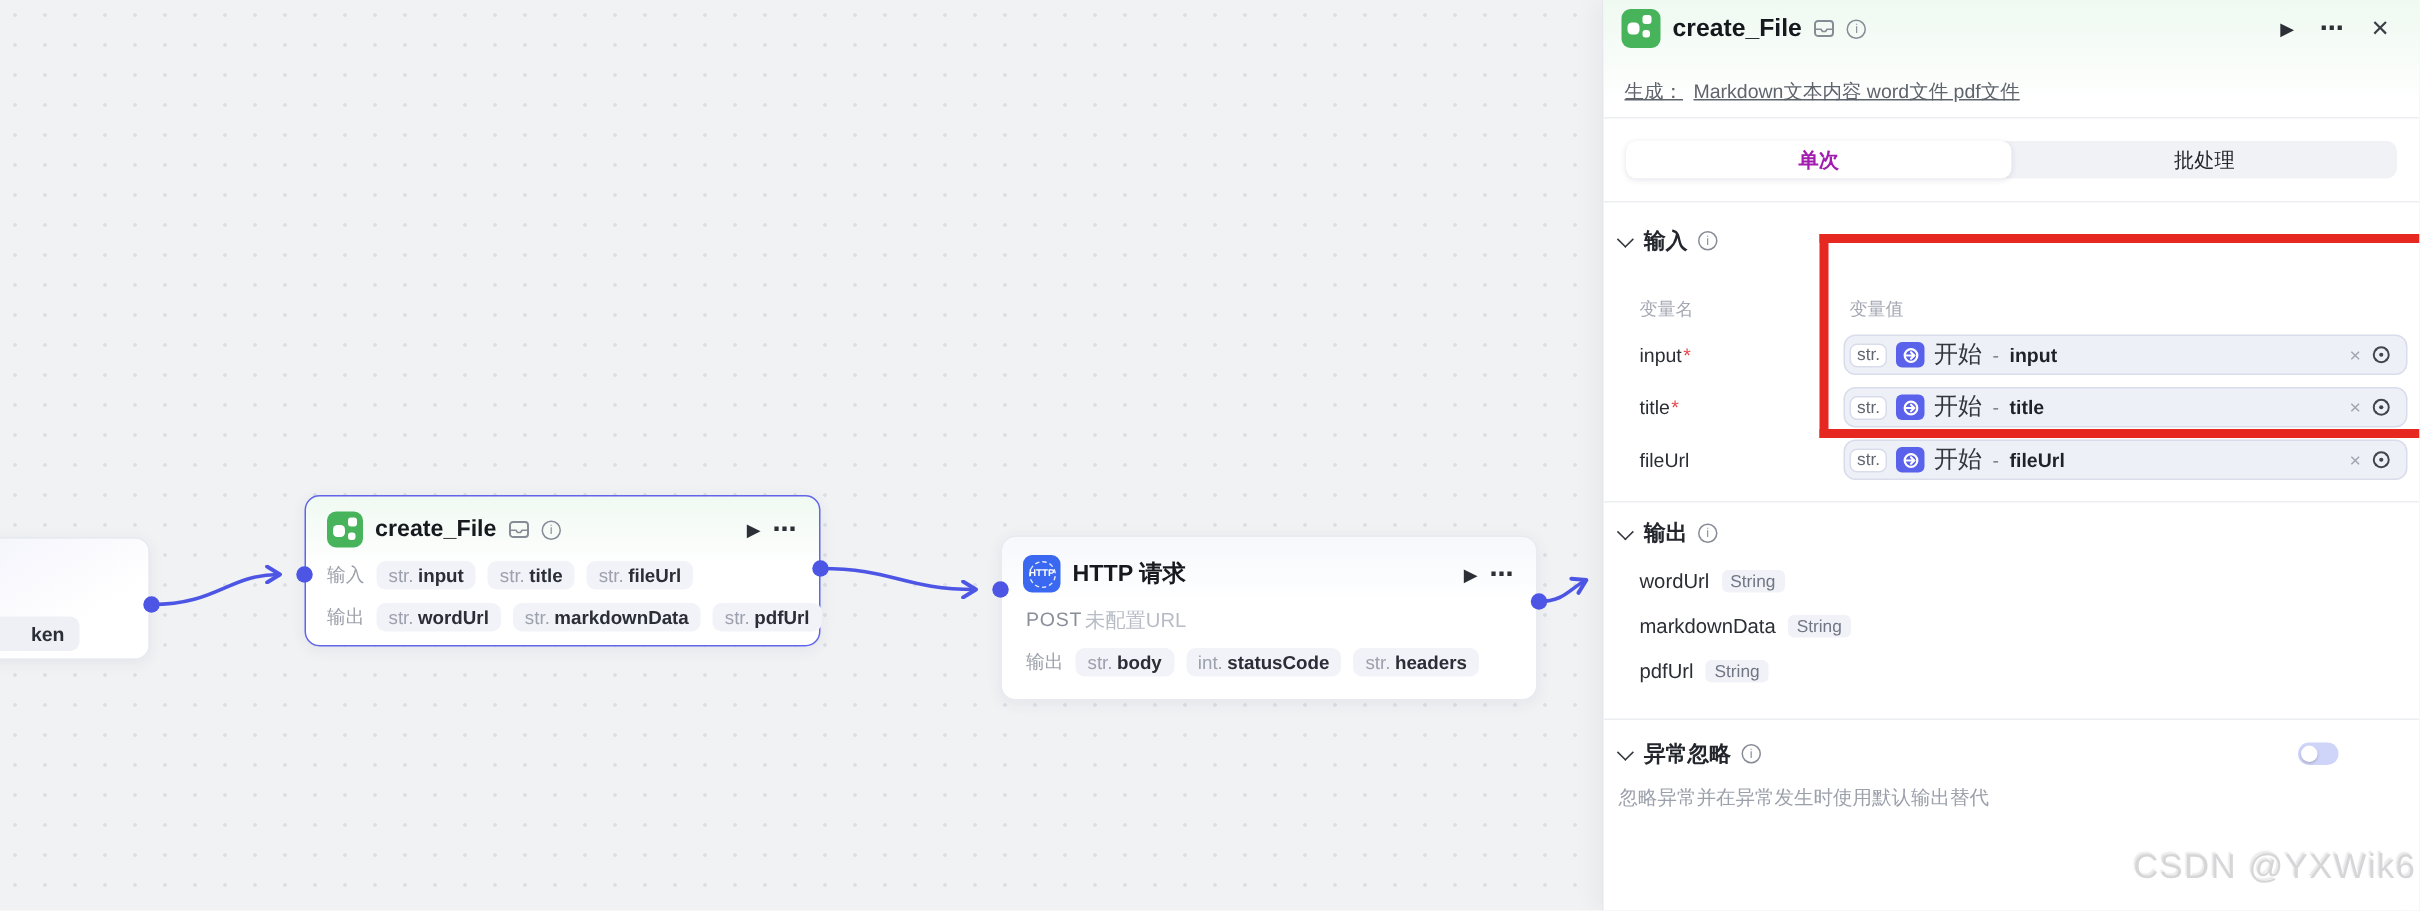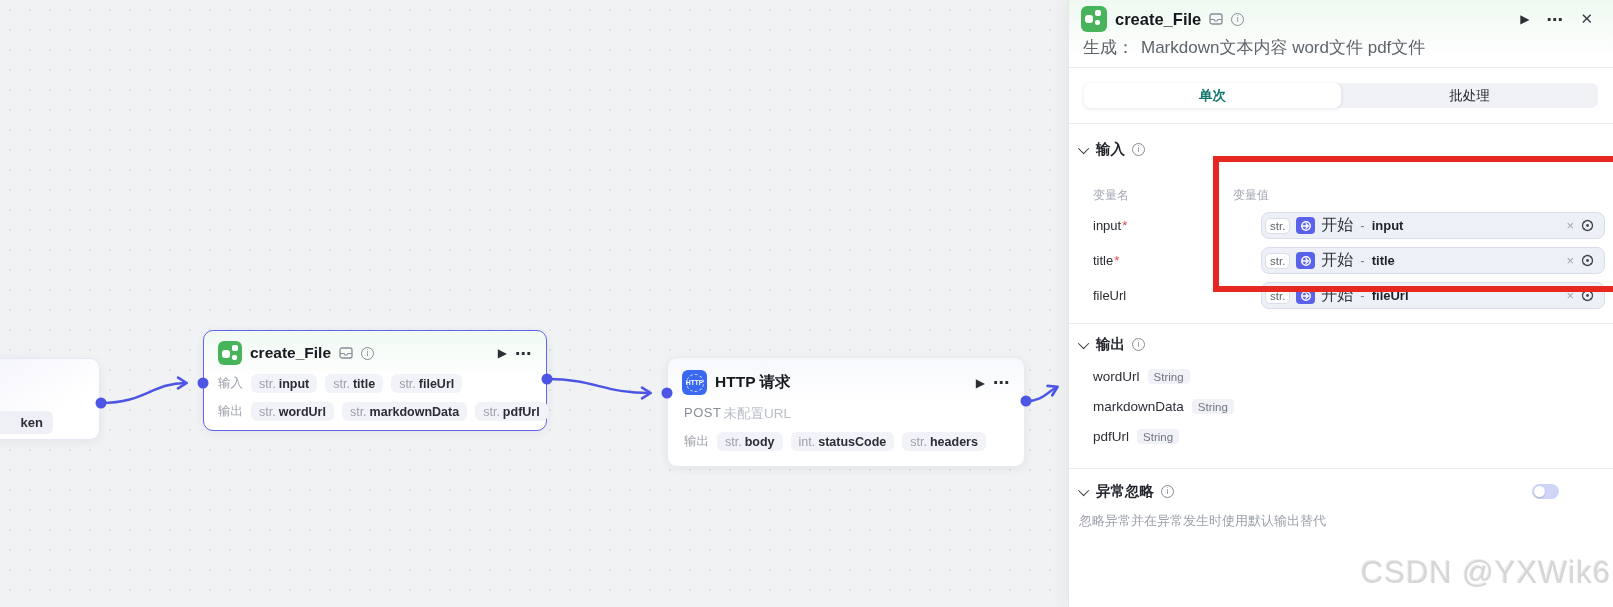--- a/index.html
+++ b/index.html
@@ -68,40 +68,40 @@
   .panel { position:absolute; left:1068px; top:0; width:545px; height:607px;
            background:#fff; border-left:1px solid #e5e7ec; z-index:10;
            box-shadow:-6px 0 14px rgba(0,0,0,.04); }
   .panel-head { background:linear-gradient(180deg,#eff9f1 0%,rgba(255,255,255,0) 90%);
            padding:6px 20px 8px 12px; }
   .panel-title-row { display:flex; align-items:center; gap:8px; }
   .panel-title-row .plugin-icon { width:26px; height:26px; }
   .panel-title { font-size:16.5px; font-weight:bold; color:#15181d; }
   .panel-actions { display:flex; align-items:center; gap:17px; margin-left:auto; }
   .close-icon { font-size:15px; color:#3a3e46; }
-  .panel-desc { margin-top:4px; font-size:17px; color:#5f646c; padding-left:2px; }
+  .panel-desc { margin-top:20px; font-size:13px; color:#5f646c; padding-left:2px;text-decoration:underline; }
   .panel-desc .gen-value { margin-left:7px; }
   .divider { border-top:1px solid #eceef2; }
 
   .tabbar { margin:15px 15px 15px 15px; height:25px; background:#f1f2f6; border-radius:7px;
             display:flex; }
   .tab { flex:1; display:flex; align-items:center; justify-content:center;
          font-size:13.5px; color:#25272e; border-radius:7px; }
-  .tab.active { background:#fff; color:#0f766e; font-weight:bold;
+  .tab.active { background:#fff; color:#a21caf; font-weight:bold;
          box-shadow:0 1px 4px rgba(30,40,90,.12); }
 
   .section { padding:16px 8px 14px 8px; position:relative; }
   .sec-head { display:flex; align-items:center; gap:7px; }
   .chev { width:8px; height:8px; border-left:1.8px solid #33363c; border-bottom:1.8px solid #33363c;
           transform:rotate(-45deg) translateY(-2px); margin-left:4px; flex:0 0 auto; }
   .sec-title { font-size:14.5px; font-weight:bold; color:#23262c; }
   .cols { display:flex; margin-top:28px; padding-left:16px; font-size:12px; color:#a4a8b2; }
   .col-name { width:140px; }
   .in-row { display:flex; align-items:center; margin-top:8px; padding-left:16px; }
-  .var-name { width:168px; font-size:13px; color:#2a2d33; }
+  .var-name { width:136px; font-size:13px; color:#2a2d33; }
   .req { color:#e5484d; margin-left:1px; }
   .val-pill { flex:1; height:27px; background:#eef0f7; border:1px solid #d9dcea;
               border-radius:8px; display:flex; align-items:center; gap:6px; padding:0 9px 0 3px; }
   .str-box { background:#fff; border:1px solid #d9dcea; border-radius:5px;
              font-size:11.5px; color:#62666f; padding:1px 4px; }
   .start-badge { width:19px; height:17px; background:#5a61eb; border-radius:4px;
              display:flex; align-items:center; justify-content:center; flex:0 0 auto; }
   .ref-node { font-size:16px; color:#33363e; }
   .ref-sep { font-size:13px; color:#7a7e88; margin:0 1px; }
   .ref-var { font-size:13px; font-weight:bold; color:#1f222a; }
@@ -115,21 +115,21 @@
 
   .toggle { width:27px; height:15px; border-radius:8px; background:#cfd4f9; position:relative;
             margin-left:auto; margin-right:46px; }
   .toggle .knob { position:absolute; left:2px; top:2px; width:11px; height:11px;
             border-radius:50%; background:#fff; box-shadow:0 1px 2px rgba(0,0,0,.2); }
   .exc-desc { margin-top:11px; padding-left:2px; font-size:13px; color:#9ba0aa; }
 
   
   .red-annot { position:absolute; left:1213px; top:156px; width:420px; height:136px;
                border:6px solid #e72820; border-right:0; z-index:30; pointer-events:none; }
-  .watermark { position:absolute; right:2px; bottom:16px; z-index:40; font-size:31px;
+  .watermark { position:absolute; right:2px; bottom:16px; z-index:40; font-size:23px;
                color:#d6d6d8; letter-spacing:1px;
                text-shadow:1px 1px 1px #ffffff, -1px -1px 1px rgba(120,120,120,.18); }
 </style>
 </head>
 <body>
 
 <div class="stage">
 
   <svg class="edges" width="1613" height="607" viewBox="0 0 1613 607">
     <defs>

